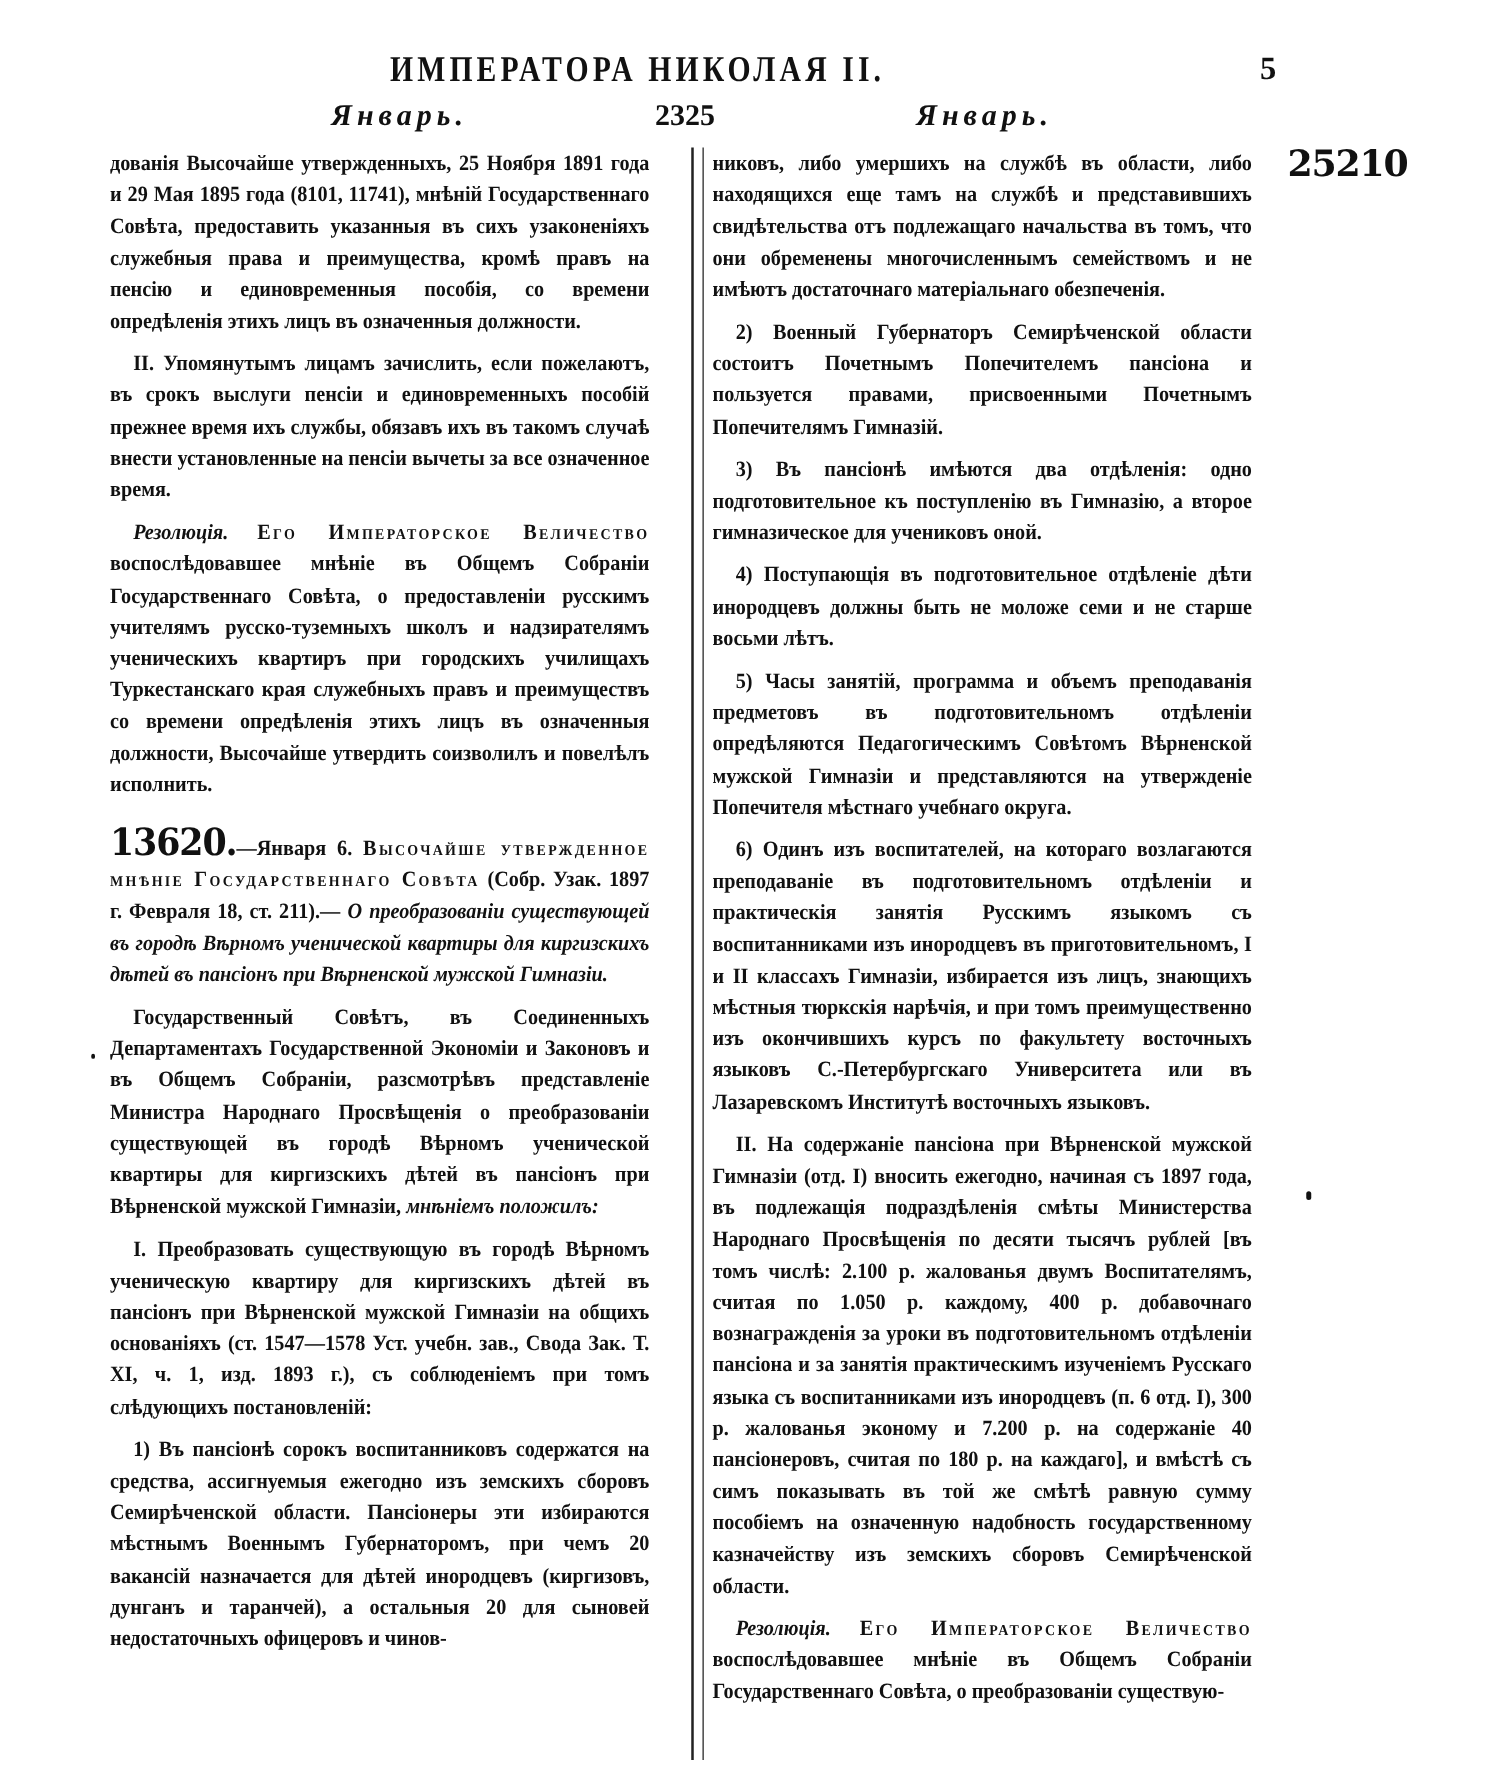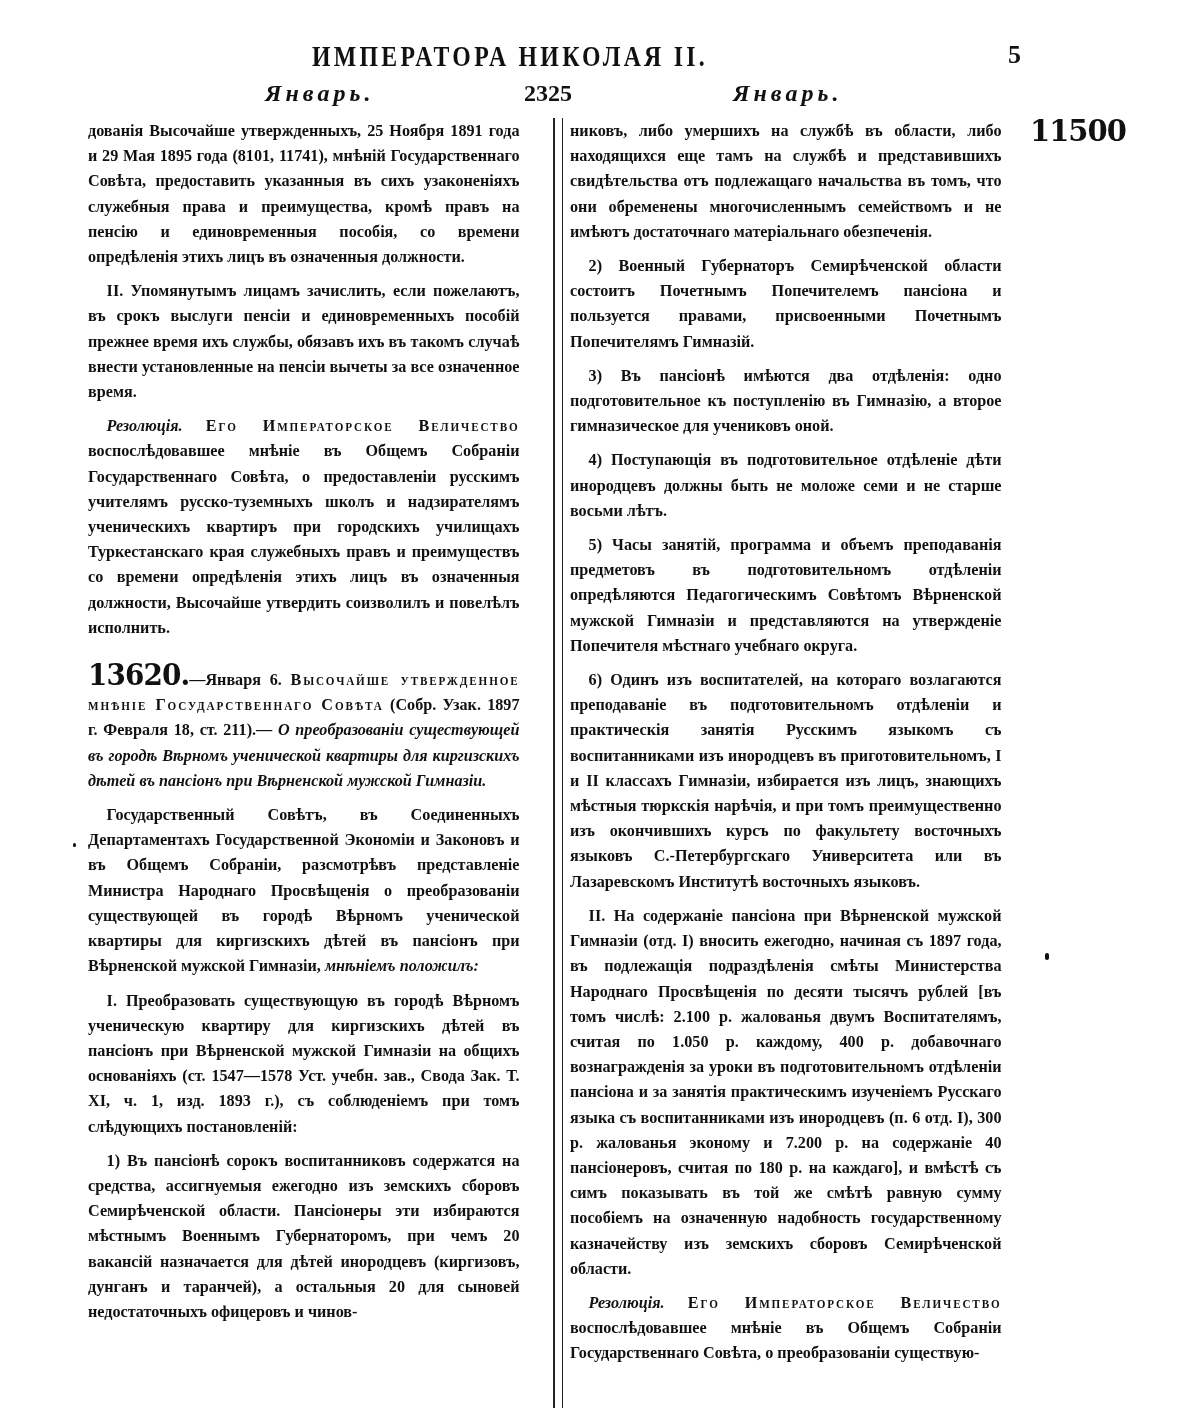--- a/index.html
+++ b/index.html
@@ -69,21 +69,21 @@
 
 <div class="date-line">
   <span class="date-month left">Январь.</span>
   <span class="date-year">2325</span>
   <span class="date-month right">Январь.</span>
 </div>
 
 <div class="gutter-rule a"></div>
 <div class="gutter-rule b"></div>
 
-<div class="margin-num">11500</div>
+<div class="margin-num">25210</div>
 
 <div class="column left">
   <p class="cont">дованія Высочайше утвержденныхъ, 25 Ноября 1891 года и 29 Мая 1895 года (8101, 11741), мнѣній Государственнаго Совѣта, предоставить указанныя въ сихъ узаконеніяхъ служебныя права и преимущества, кромѣ правъ на пенсію и единовременныя пособія, со времени опредѣленія этихъ лицъ въ означенныя должности.</p>
   <p class="ind">II. Упомянутымъ лицамъ зачислить, если пожелаютъ, въ срокъ выслуги пенсіи и единовременныхъ пособій прежнее время ихъ службы, обязавъ ихъ въ такомъ случаѣ внести установленные на пенсіи вычеты за все означенное время.</p>
   <p class="ind">
     <span class="it">Резолюція.</span>
     <span class="sc">Его Императорское Величество</span>
     <span>воспослѣдовавшее мнѣніе въ Общемъ Собраніи Государственнаго Совѣта, о предоставленіи русскимъ учителямъ русско-туземныхъ школъ и надзирателямъ ученическихъ квартиръ при городскихъ училищахъ Туркестанскаго края служебныхъ правъ и преимуществъ со времени опредѣленія этихъ лицъ въ означенныя должности, Высочайше утвердить соизволилъ и повелѣлъ исполнить.</span>
   </p>
   <p class="art-head">

